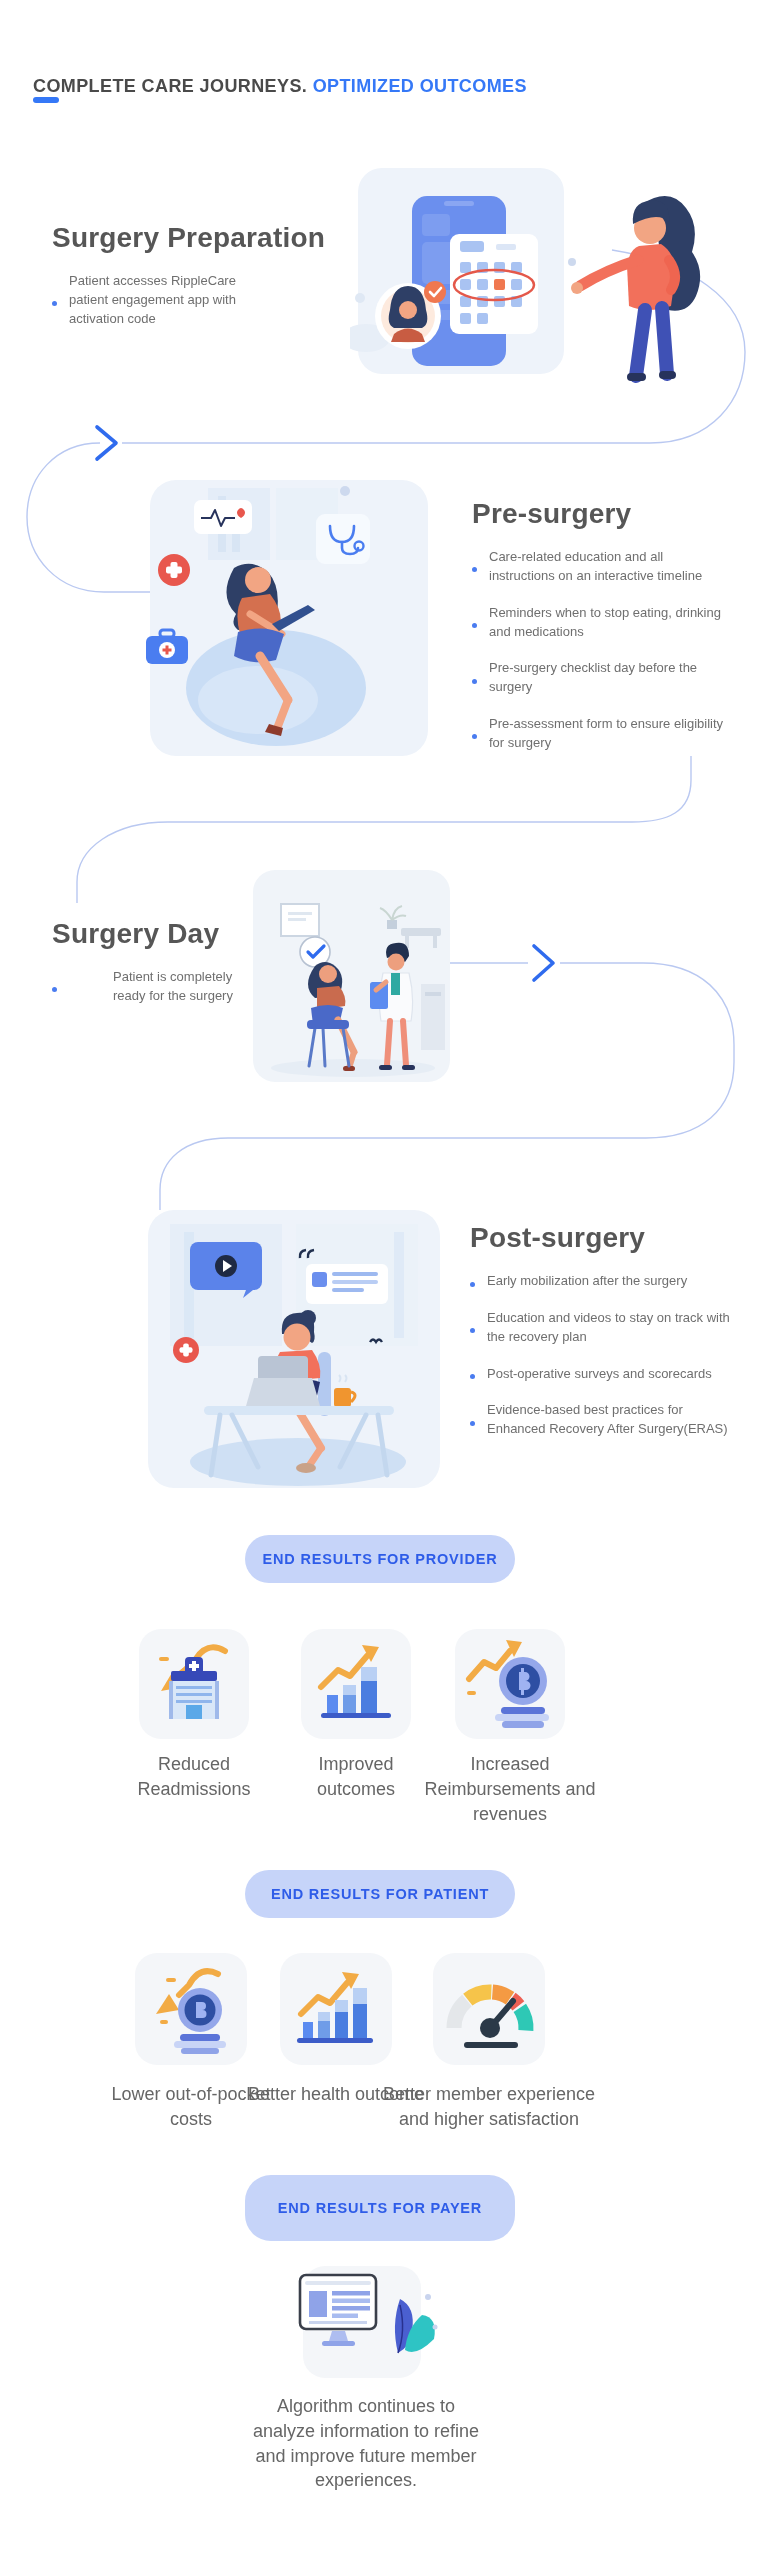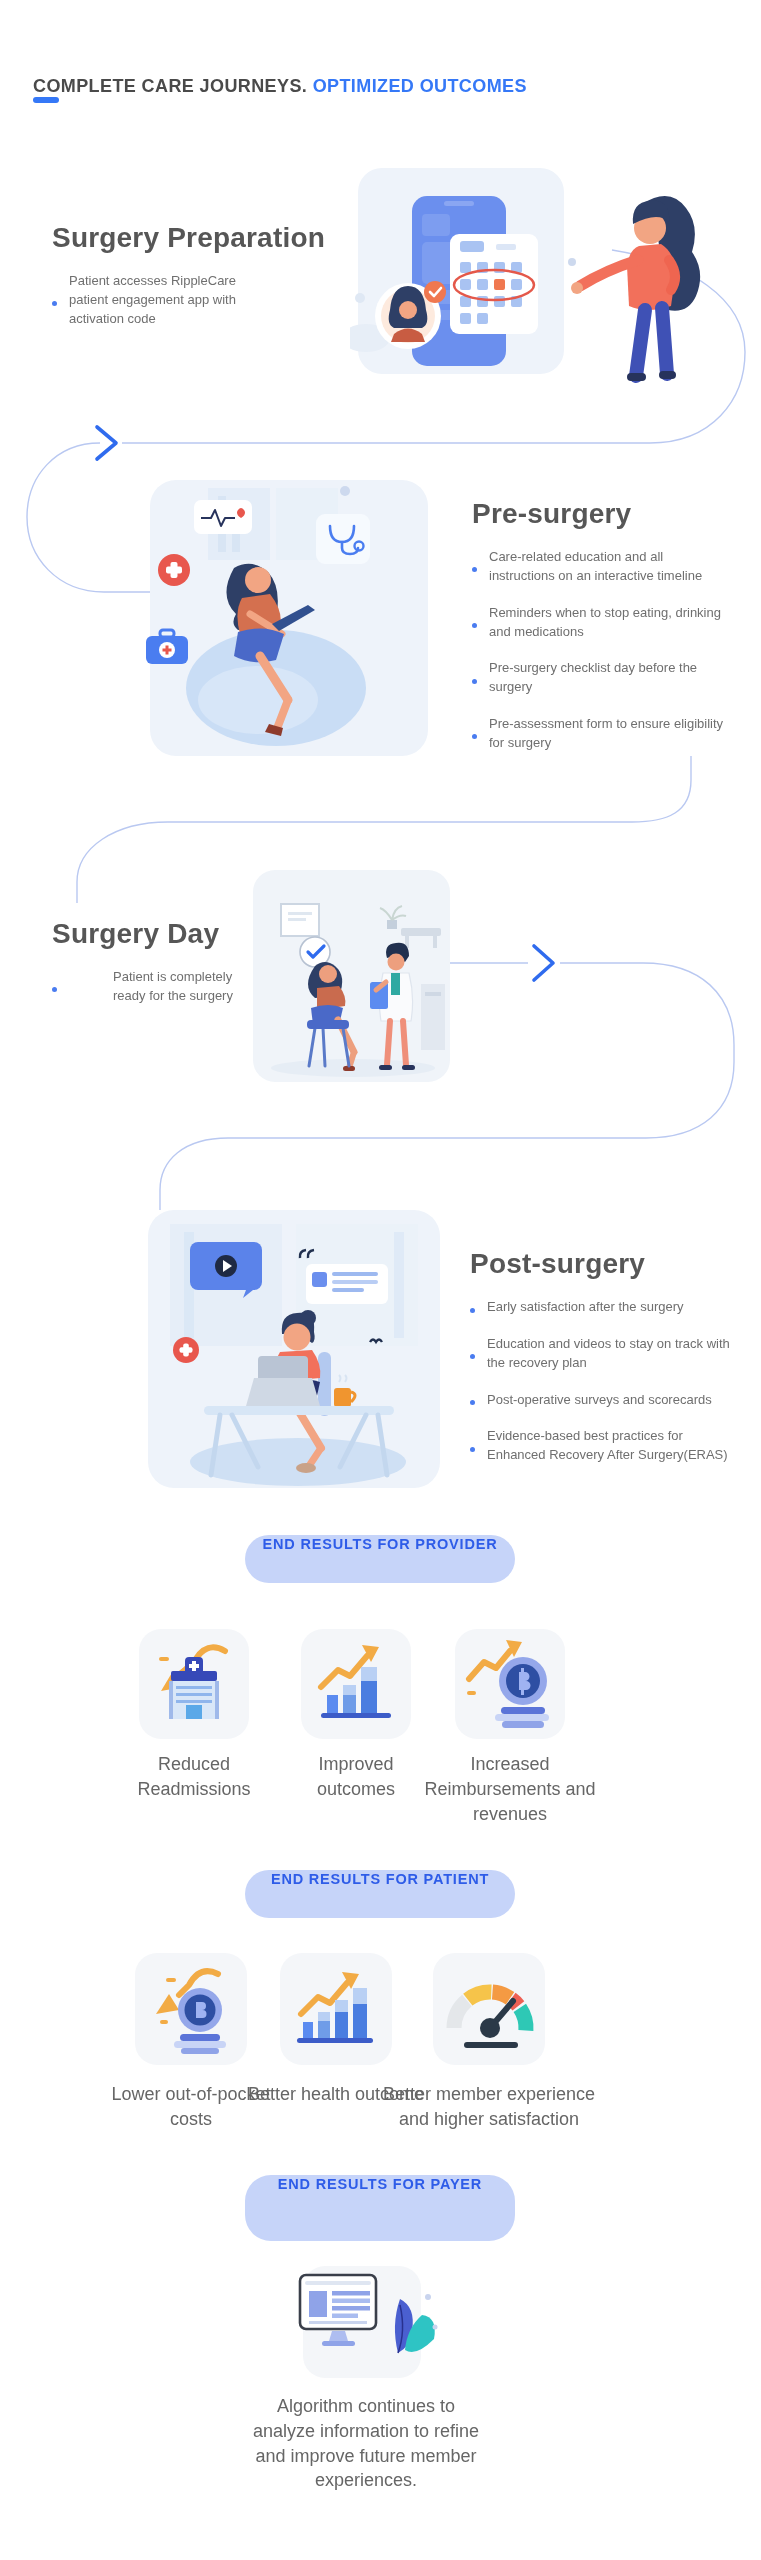--- a/index.html
+++ b/index.html
@@ -18,21 +18,21 @@
   .illo{z-index:1;}
   
   .step{z-index:2;}
   .step h2{font-size:28px;font-weight:700;color:#565656;white-space:nowrap;margin-bottom:18px;letter-spacing:.2px;}
   .bullet{display:flex;align-items:center;margin-bottom:18px;}
   .bullet .dot{flex:0 0 auto;width:5px;height:5px;border-radius:50%;background:#4a7cf0;margin:6px 12px 0 0;}
   .bullet p{font-size:13px;line-height:1.45;color:#6f6f6f;}
   
   .pill{
     left:245px;width:270px;height:48px;border-radius:26px;background:#c6d4f9;
-    display:flex;align-items:flex-start;justify-content:center;z-index:2;border:none;cursor:pointer;
+    display:flex;align-items:center;justify-content:center;z-index:2;border:none;cursor:pointer;
   }
   .pill span{font-size:14.5px;font-weight:700;letter-spacing:.8px;color:#2e5ce8;white-space:nowrap;}
   
   .icon-card{width:110px;height:110px;border-radius:22px;background:#f4f6f9;z-index:1;display:flex;align-items:center;justify-content:center;}
   .caption{z-index:2;text-align:center;font-size:18px;line-height:1.38;color:#666;}
 </style>
 </head>
 <body>
 
 <h1 class="abs page-title"><span>COMPLETE CARE JOURNEYS.</span>&nbsp;<span class="accent">OPTIMIZED OUTCOMES</span></h1>
@@ -286,25 +286,25 @@
     <rect x="110" y="150" width="50" height="27" rx="4" fill="#b9c4d4"></rect>
     <path d="M106 172 h58 l8 28 h-74 Z" fill="#cfd8e4"></path>
     <rect x="186" y="182" width="17" height="19" rx="3" fill="#f0952f"></rect>
     <path d="M203 186 q8 2 0 10" stroke="#f0952f" stroke-width="3" fill="none"></path>
     <path d="M191 176 q3 -4 0 -7 M197 176 q3 -4 0 -7" stroke="#d8e4f2" stroke-width="2" fill="none"></path>
     <rect x="56" y="200" width="190" height="9" rx="4.5" fill="#d7e6f6"></rect>
     <path d="M72 209 l-9 60 M230 209 l9 60 M84 209 l26 52 M218 209 l-26 52" stroke="#c3d7ee" stroke-width="5" stroke-linecap="round"></path>
   </g>
 </svg>
 
-<div class="abs step" style="left:470px;top:1248px;width:262px;">
+<div class="abs step" style="left:470px;top:1222px;width:262px;">
   <h2>Post-surgery</h2>
   <div class="bullet">
     <span class="dot"></span>
-    <p>Early satisfaction after the surgery</p>
+    <p>Early mobilization after the surgery</p>
   </div>
   <div class="bullet">
     <span class="dot"></span>
     <p>Education and videos to stay on track with the recovery plan</p>
   </div>
   <div class="bullet">
     <span class="dot"></span>
     <p>Post-operative surveys and scorecards</p>
   </div>
   <div class="bullet">

